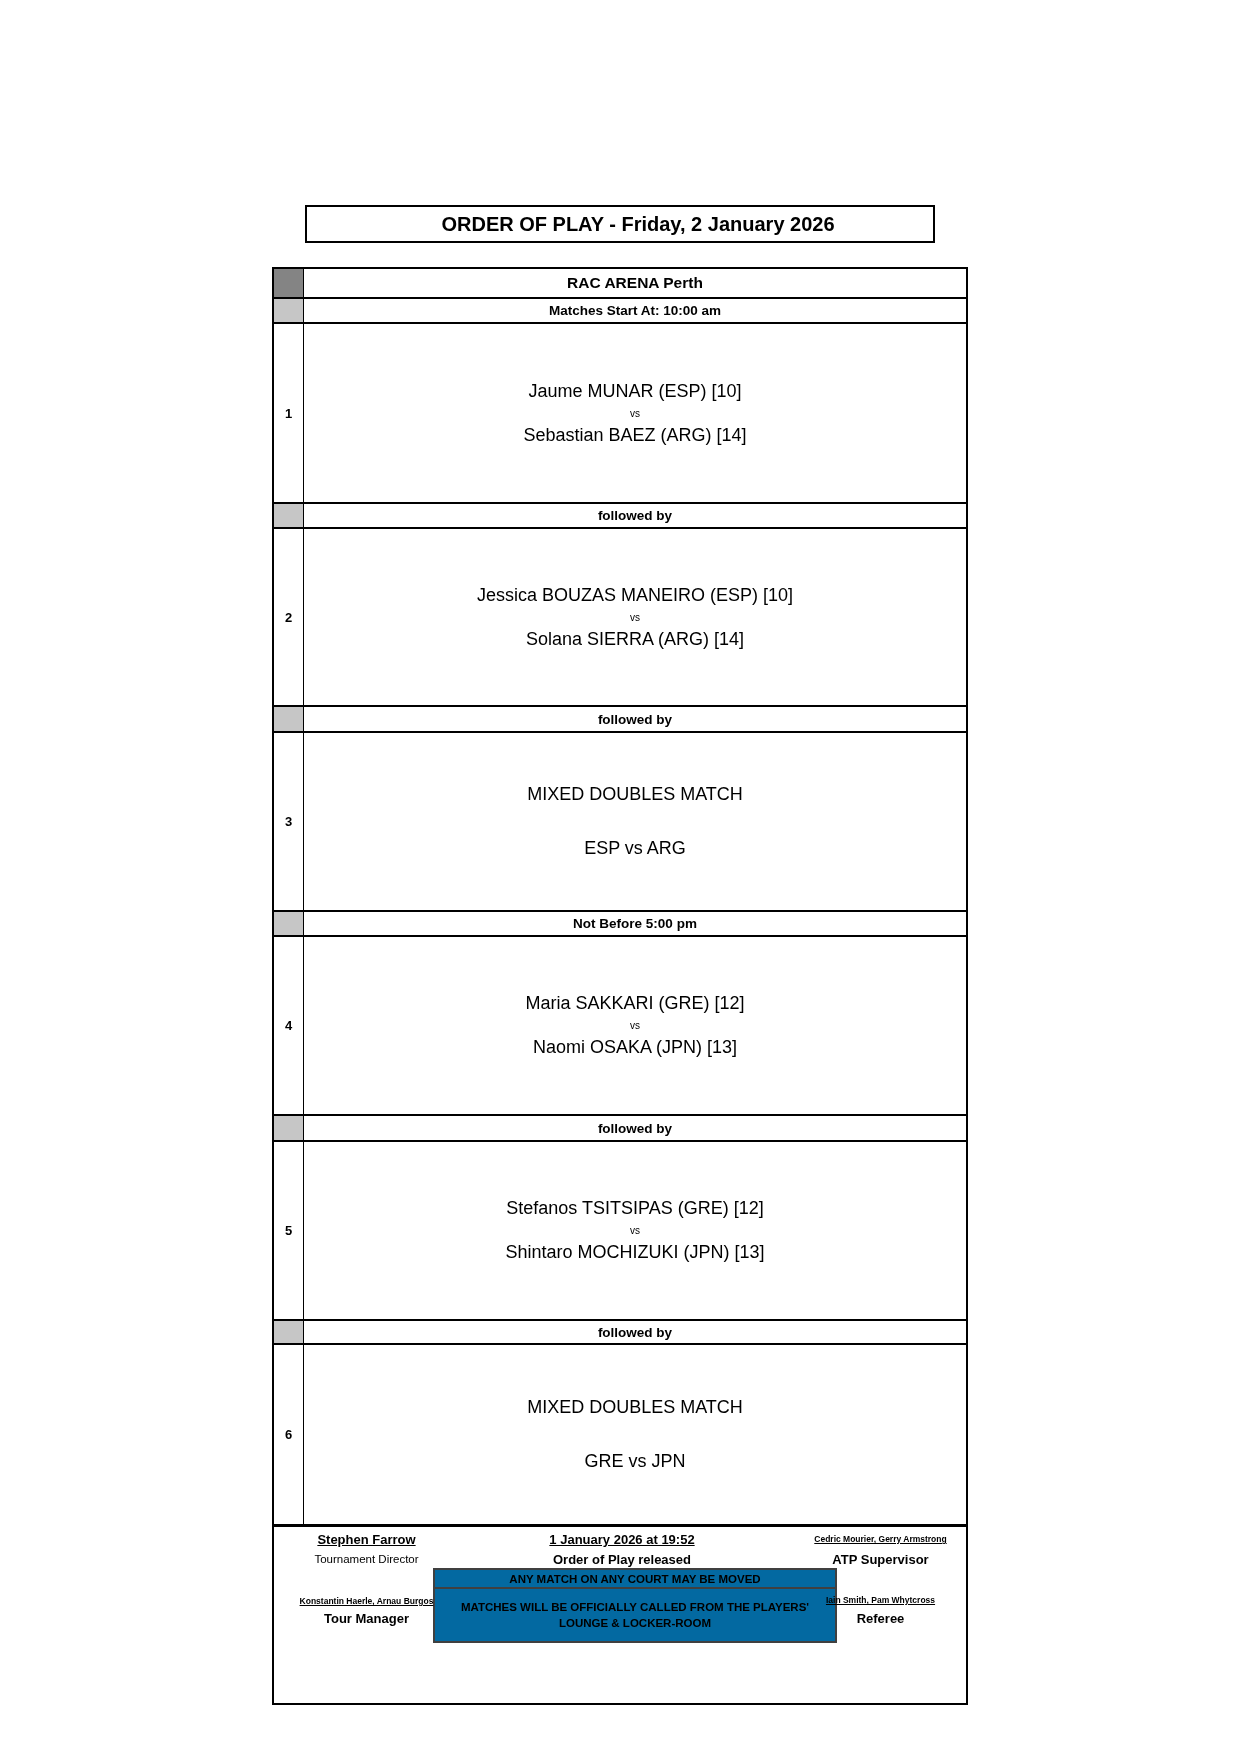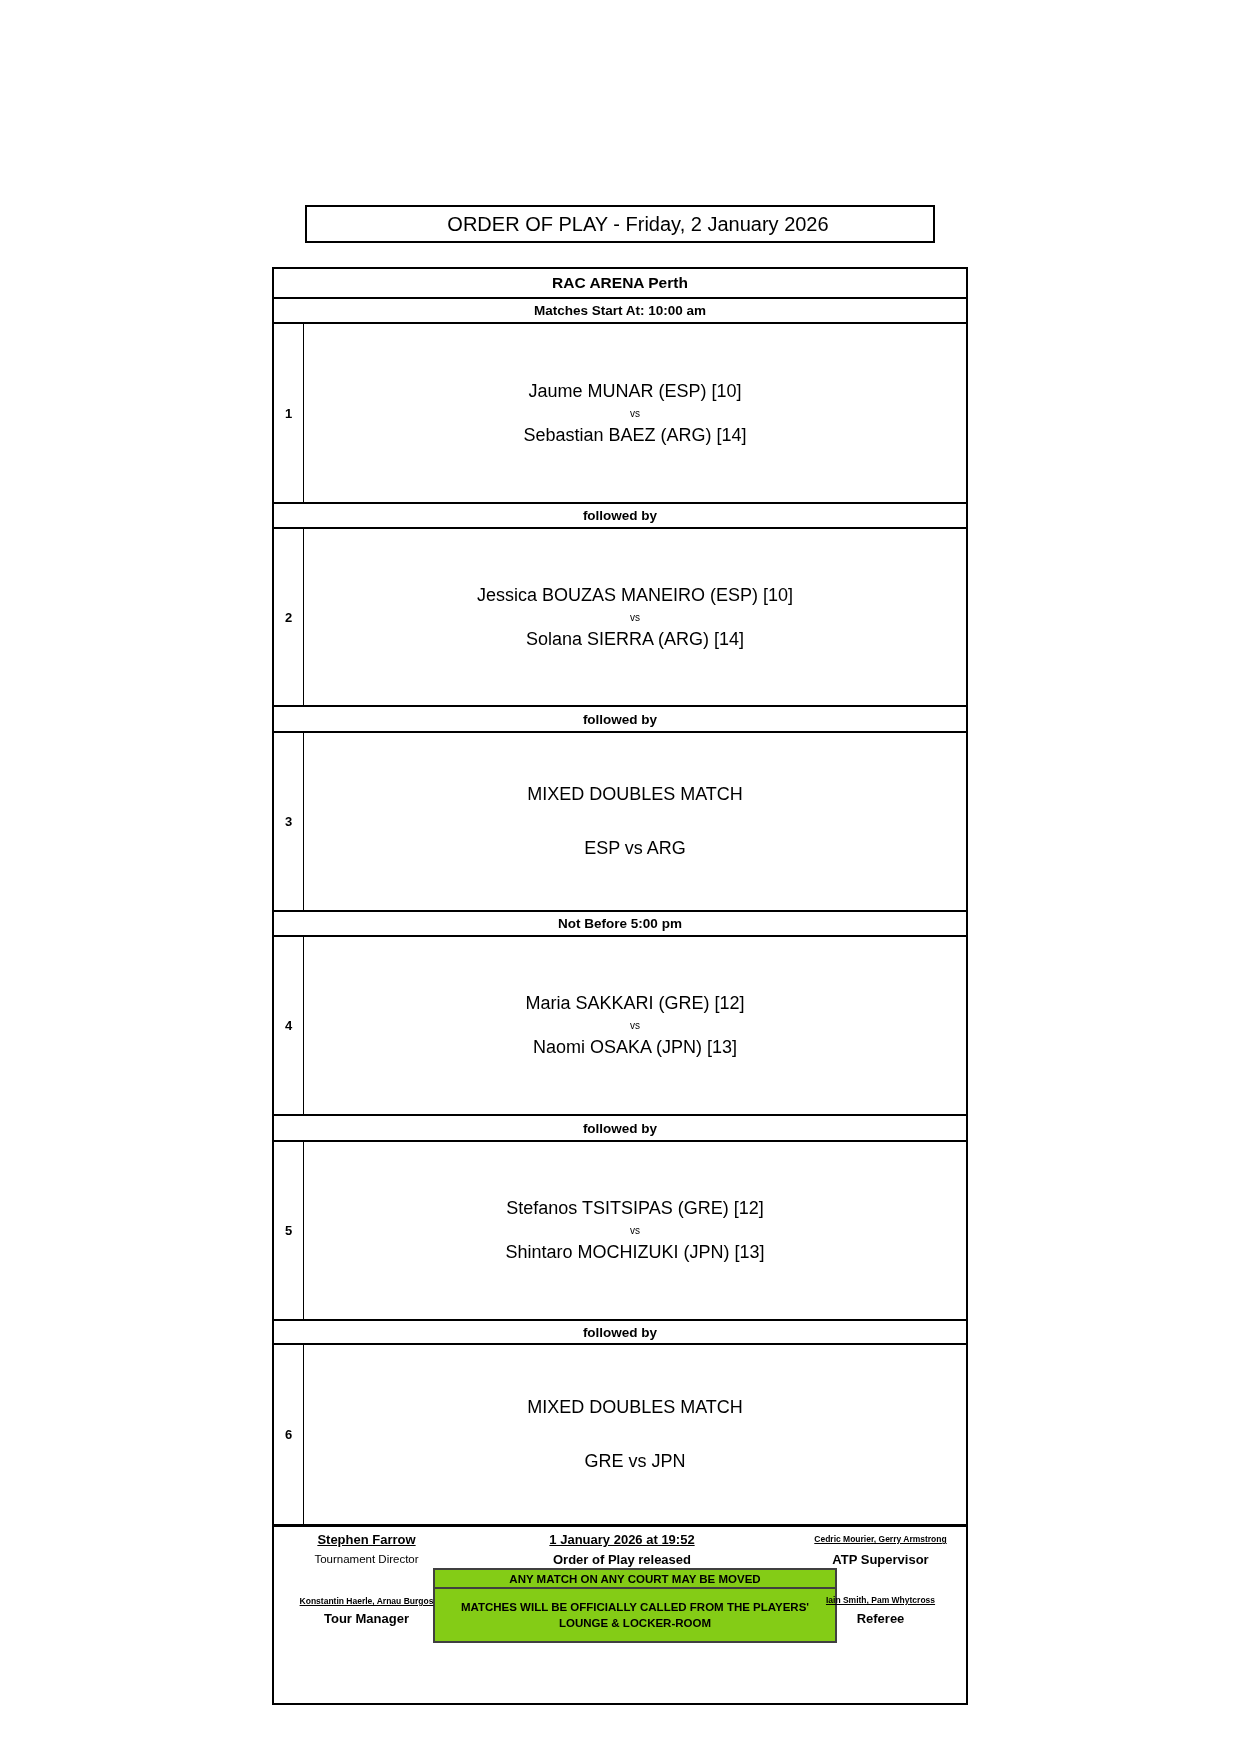--- a/index.html
+++ b/index.html
@@ -9,33 +9,33 @@
     background:#ffffff; color:#000;
     font-family:"Liberation Sans", sans-serif;
   }
   .doc-title {
     position:absolute; top:170px; left:0; width:100%;
     text-align:center; font-size:21px; font-weight:bold;
   }
   .order-box {
     position:absolute; top:205px; left:305px; width:630px; height:38px;
     border:2.5px solid #000; display:flex; align-items:center; justify-content:center;
-    font-size:20px; font-weight:normal;padding-left:36px;
+    font-size:20px; font-weight:bold;padding-left:36px;
   }
   .optable {
     position:absolute; top:267px; left:272px; width:696px; height:1438px;
     border:2.5px solid #000; display:flex; flex-direction:column; background:#fff;
   }
   .row { display:flex; flex:0 0 auto; }
   .numcell {
     width:30px; border-right:1.5px solid #000;
     display:flex; align-items:center; justify-content:center;
     font-weight:bold; font-size:13px;
   }
-  .strip { border-top:2.5px solid #000; border-bottom:2.5px solid #000;flex-direction:column; }
+  .strip { border-top:2.5px solid #000; border-bottom:2.5px solid #000; }
   .strip.no-top { border-top:none; }
   .numcell.dark  { background:#848484; }
   .numcell.light { background:#c6c6c6; }
   .stripmain { flex:1; display:flex; align-items:center; justify-content:center; font-weight:bold; }
   .arena .stripmain { font-size:15.5px; }
   .sub .stripmain   { font-size:13.5px; }
   .matchmain {
     flex:1; display:flex; flex-direction:column;
     align-items:center; justify-content:center;
     font-size:18px; text-align:center;
@@ -48,21 +48,21 @@
   .fa { position:absolute; text-align:center; }
   .fcol-l { left:0; width:185px; }
   .fcol-c { left:185px; width:326px; }
   .fcol-r { right:3px; width:165px; }
   .fname { font-size:13px; font-weight:bold; text-decoration:underline; }
   .fname-tiny { font-size:8.5px; font-weight:bold; text-decoration:underline; white-space:nowrap; }
   .frole-plain { font-size:11.5px; }
   .fbold { font-size:13px; font-weight:bold; }
   .notice {
     position:absolute; left:159px; width:404px;
-    background:#84cc16; border:2px solid #404040;
+    background:#0369a1; border:2px solid #404040;
     font-weight:bold; font-size:11.5px; text-align:center;
   }
   .notice1 { top:41px; height:21px; display:flex; align-items:center; justify-content:center; }
   .notice2 { top:60px; height:56px; display:flex; flex-direction:column; align-items:center; justify-content:center; line-height:16px; }
 </style>
 </head>
 <body>
 
 <div class="page">
 

